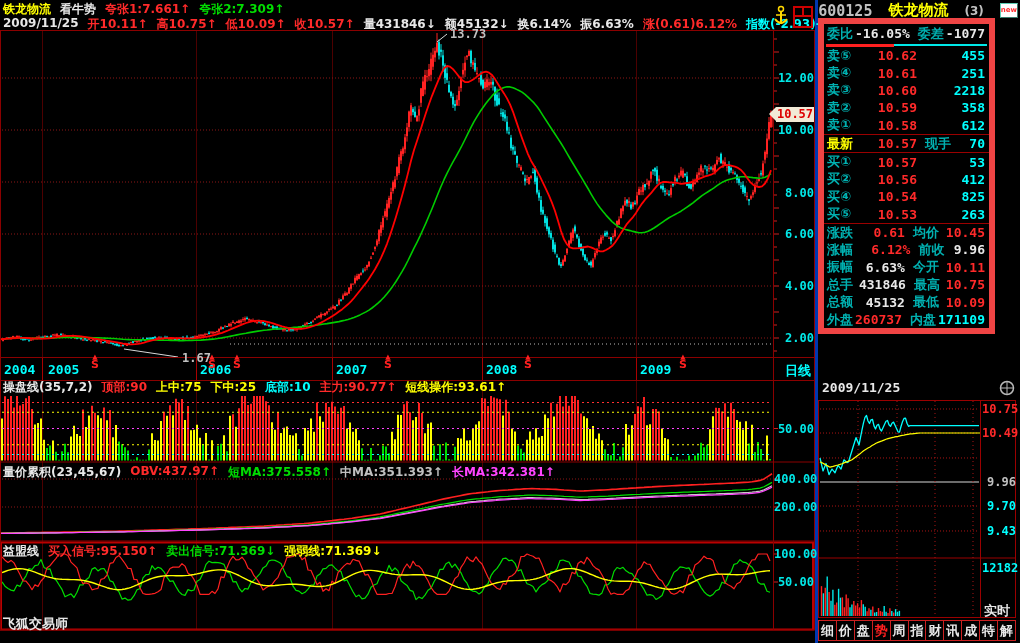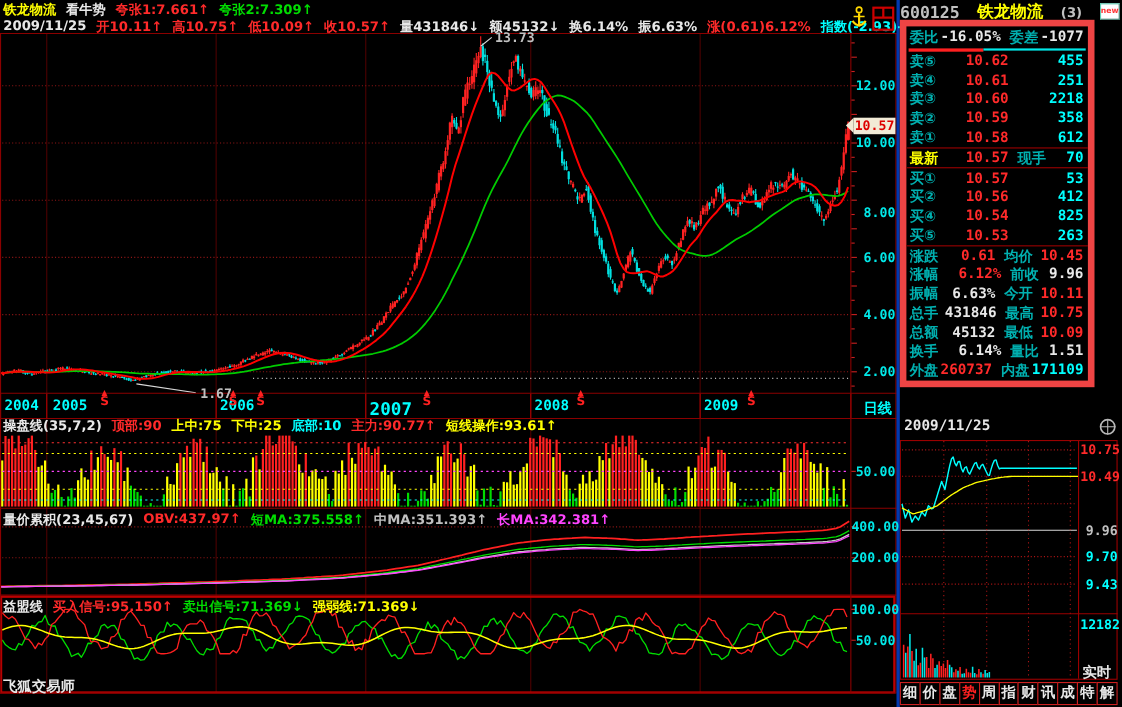--- a/index.html
+++ b/index.html
@@ -1378,26 +1378,20 @@
         <span class="l2">最高</span>
         <span class="v2 c-red">10.75</span>
       </div>
       <div class="q-row">
         <span class="l1">总额</span>
         <span class="v1 c-white">45132</span>
         <span class="l2">最低</span>
         <span class="v2 c-red">10.09</span>
       </div>
       <div class="q-row">
-        <span class="l1">换手</span>
-        <span class="v1 c-white">6.14%</span>
-        <span class="l2">量比</span>
-        <span class="v2 c-white">1.51</span>
-      </div>
-      <div class="q-row">
         <span class="l1">外盘</span>
         <span class="v1 c-red">260737</span>
         <span class="l2">内盘</span>
         <span class="v2 c-cyan">171109</span>
       </div>
     </div>
 
 <div class="lbl c-white mn" style="left:822px;top:380px;font-weight:bold;font-size:13px">2009/11/25</div>
 <div class="icon" style="left:999px;top:380px">
   <svg width="16" height="16">
@@ -1426,21 +1420,21 @@
 
 <div class="lbl ytick" style="left: 774px; top: 71px;">12.00</div>
     <div class="lbl ytick" style="left: 774px; top: 123px;">10.00</div>
     <div class="lbl ytick" style="left: 774px; top: 186px;">8.00</div>
     <div class="lbl ytick" style="left: 774px; top: 227px;">6.00</div>
     <div class="lbl ytick" style="left: 774px; top: 279px;">4.00</div>
     <div class="lbl ytick" style="left: 774px; top: 331px;">2.00</div>
     <div class="lbl c-cyan mn" style="left: 4px; top: 362px; font-weight: bold; font-size: 13px;">2004</div>
     <div class="lbl c-cyan mn" style="left: 48px; top: 362px; font-weight: bold; font-size: 13px;">2005</div>
     <div class="lbl c-cyan mn" style="left: 200px; top: 362px; font-weight: bold; font-size: 13px;">2006</div>
-    <div class="lbl c-cyan mn" style="left: 336px; top: 362px; font-weight: bold; font-size: 16px;">2007</div>
+    <div class="lbl c-cyan mn" style="left: 336px; top: 362px; font-weight: bold; font-size: 13px;">2007</div>
     <div class="lbl c-cyan mn" style="left: 486px; top: 362px; font-weight: bold; font-size: 13px;">2008</div>
     <div class="lbl c-cyan mn" style="left: 640px; top: 362px; font-weight: bold; font-size: 13px;">2009</div>
     <div class="lbl c-cyan" style="left: 785px; top: 362px; font-weight: bold; font-size: 13px;">日线</div>
     <div class="divmark" style="left: 89px; top: 354px; position: absolute; z-index: 3;">
       <span class="a">▲</span>
       <span class="s">S</span>
     </div>
     <div class="divmark" style="left: 206px; top: 354px; position: absolute; z-index: 3;">
       <span class="a">▲</span>
       <span class="s">S</span>

